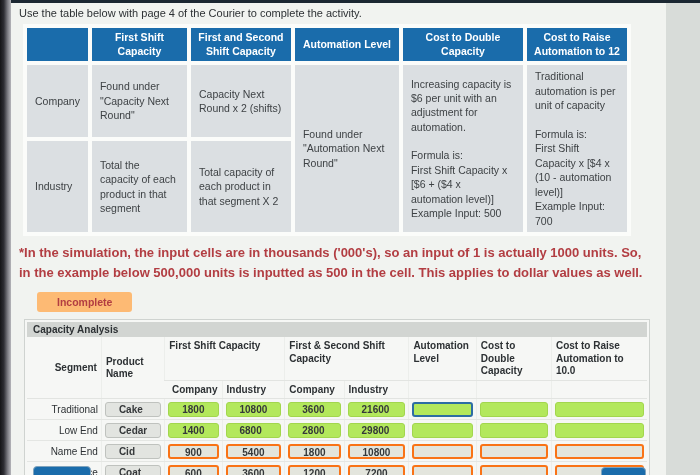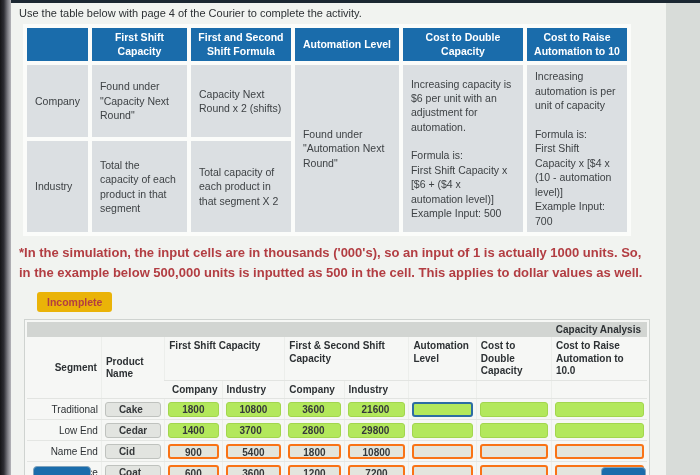--- a/index.html
+++ b/index.html
@@ -30,26 +30,26 @@
   .col-fs{ width:95px; } .col-fss{ width:100px; } .col-auto{ width:104px; }
   .col-cd{ width:120px; } .col-cr{ width:100px; }
   td.merged-top{ vertical-align:top; padding-top:8px; }
   td.h-company{ height:52px; } td.h-industry{ height:60px; }
   .para-gap{ margin-bottom:14px; }
 
   
   .note{ margin:7px 10px 0 8px; font-size:13px; font-weight:bold; color:#b23d42; line-height:1.55; }
 
   
-  .badge{ display:inline-block; margin:9px 0 0 26px; background:#eab308; color:#b23d42;
-    font-size:10.5px; font-weight:bold; padding:4px 10px; border-radius:3px; }
+  .badge{ display:inline-block; margin:9px 0 0 26px; background:#fdba74; color:#b23d42;
+    font-size:10.5px; font-weight:bold; padding:4px 20px; border-radius:3px; }
 
   
   .panel{ margin:7px 0 0 13px; width:626px; background:#f6f7f5; border:1px solid #cfd3d0; padding:2px 2px 1px 2px; }
-  .panel-title{ background:#d2d5d2; color:#2d3134; font-size:10px; font-weight:bold; padding:2px 6px;text-align:right; }
+  .panel-title{ background:#d2d5d2; color:#2d3134; font-size:10px; font-weight:bold; padding:2px 6px; }
   table.ca{ width:100%; border-collapse:collapse; font-size:10px; color:#2d3134; background:#f6f7f5; }
   table.ca th{
     text-align:left; font-weight:bold; padding:3px 4px 2px 4px; line-height:1.25;
     vertical-align:top; border-bottom:1px solid #e2e4e1; border-left:1px solid #eceeeb;
   }
   table.ca th.vmid{ vertical-align:middle; }
   table.ca td{ padding:2px 3px; height:21px; border-bottom:1px solid #e4e6e3; border-left:1px solid #eceeeb;margin-left:32px; }
   table.ca th:first-child, table.ca td:first-child{ border-left:none;text-align:right; }
   .c-seg{width:80px;} .c-prod{width:50px;} .c-fsc{width:55px;} .c-fsi{width:50px;}
   .c-fssc{width:57px;} .c-fssi{width:54px;} .c-auto{width:69px;} .c-cd{width:88px;} .c-cr{width:112px;}
@@ -73,38 +73,38 @@
 
 <div class="content">
 
   <p class="instruction">Use the table below with page 4 of the Courier to complete the activity.</p>
 
   <table class="ref">
     <tbody>
         <tr>
       <th class="rowlabel"></th>
       <th class="col-fs">First Shift Capacity</th>
-      <th class="col-fss">First and Second Shift Formula</th>
+      <th class="col-fss">First and Second Shift Capacity</th>
       <th class="col-auto">Automation Level</th>
       <th class="col-cd">Cost to Double Capacity</th>
-      <th class="col-cr">Cost to Raise Automation to 10</th>
+      <th class="col-cr">Cost to Raise Automation to 12</th>
     </tr>
     <tr>
       <td class="rowlabel h-company">Company</td>
       <td class="h-company">Found under "Capacity Next Round"</td>
       <td class="h-company">Capacity Next Round x 2 (shifts)</td>
       <td rowspan="2">Found under "Automation Next Round"</td>
       <td rowspan="2" class="merged-top">
         <div class="para-gap">Increasing capacity is $6 per unit with an adjustment for automation.</div>
         <div>Formula is:</div>
         <div>First Shift Capacity x [$6 + ($4 x automation level)]</div>
         <div>Example Input: 500</div>
       </td>
       <td rowspan="2" class="merged-top">
-        <div class="para-gap">Increasing automation is per unit of capacity</div>
+        <div class="para-gap">Traditional automation is per unit of capacity</div>
         <div>Formula is:</div>
         <div>First Shift Capacity x [$4 x (10 - automation level)]</div>
         <div>Example Input: 700</div>
       </td>
     </tr>
     <tr>
       <td class="rowlabel h-industry">Industry</td>
       <td class="h-industry">Total the capacity of each product in that segment</td>
       <td class="h-industry">Total capacity of each product in that segment X 2</td>
     </tr>
@@ -168,21 +168,21 @@
 
       <tr>
         <td class="seg-label">Low End</td>
         <td>
               <span class="box box-product">Cedar</span>
             </td>
         <td>
               <span class="box box-green">1400</span>
             </td>
         <td>
-              <span class="box box-green">3700</span>
+              <span class="box box-green">6800</span>
             </td>
         <td>
               <span class="box box-green">2800</span>
             </td>
         <td>
               <span class="box box-green">29800</span>
             </td>
         <td>
               <span class="box box-green"></span>
             </td>

